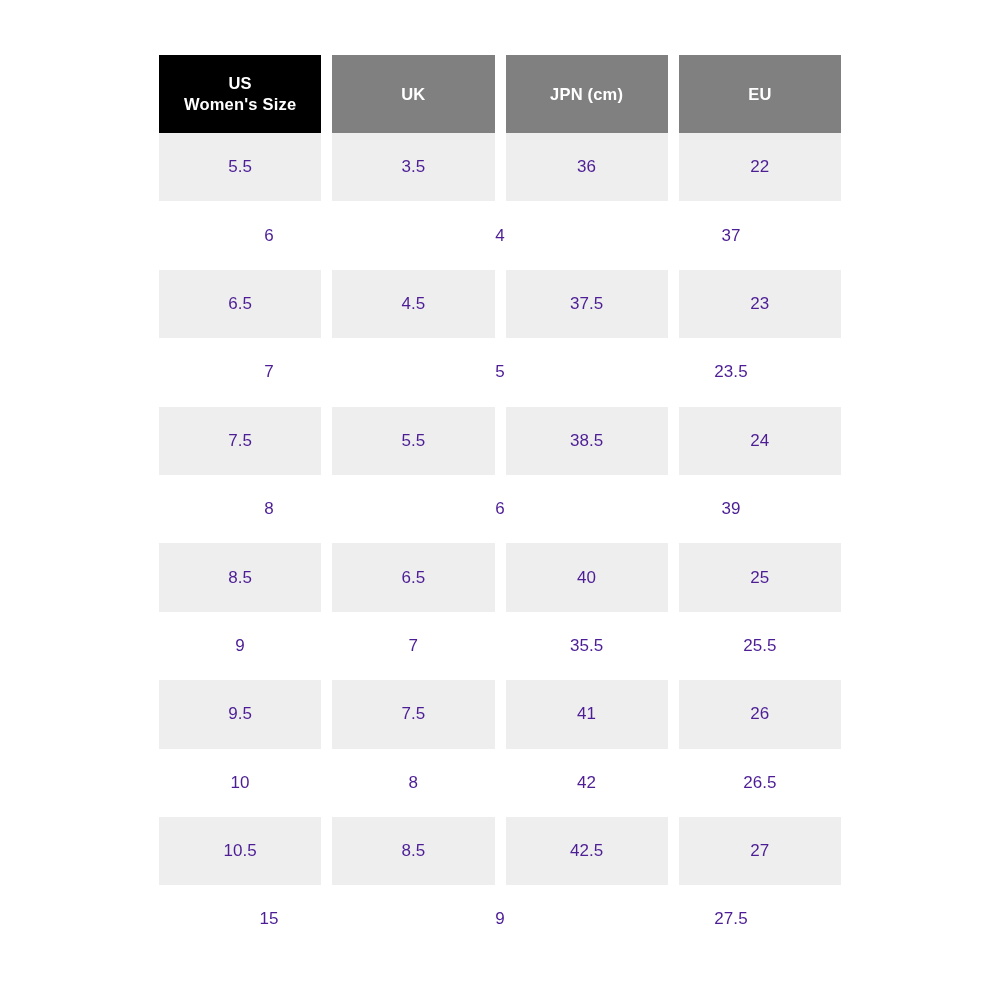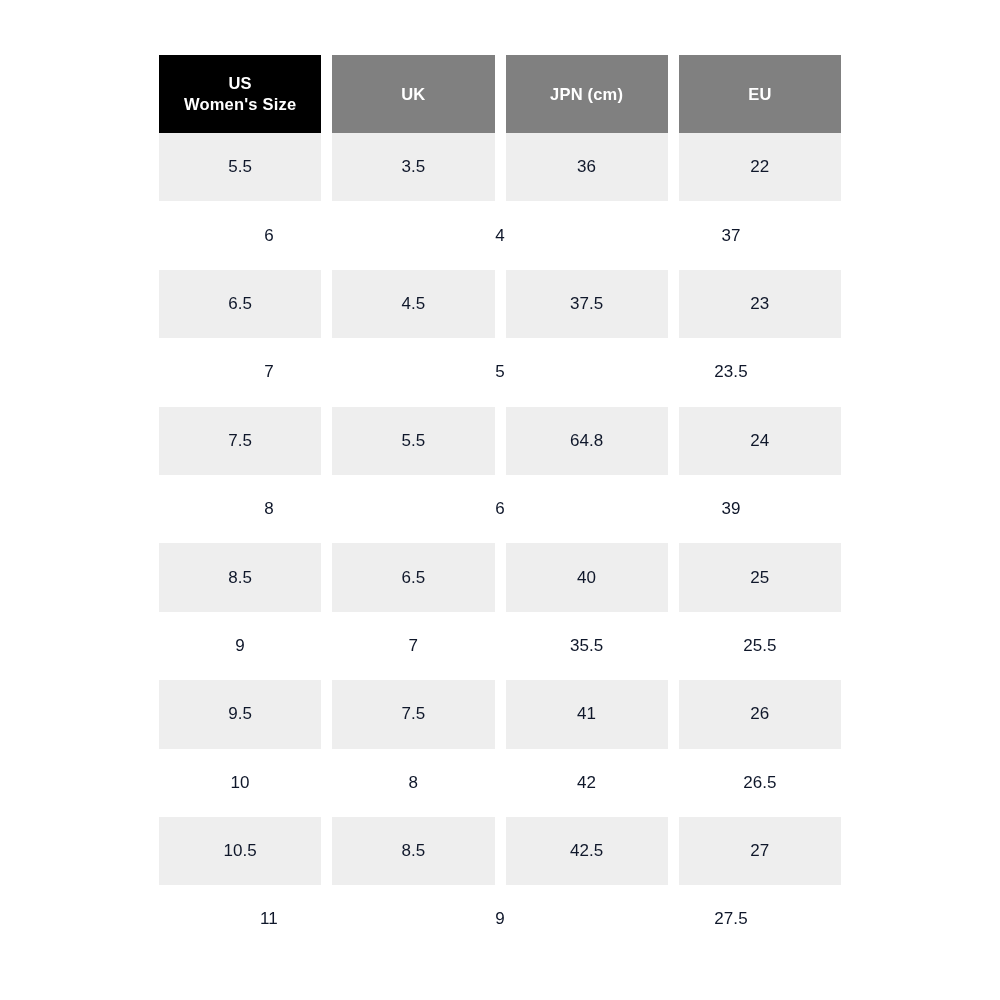--- a/index.html
+++ b/index.html
@@ -53,21 +53,21 @@
     background: #000000;
   }
   .header-primary .header-label {
     display: block;
     white-space: pre-line;
   }
 
   
   .body-row .chart-cell {
     height: 68.4px;
-    color: #0f172a;
+    color: #4c1d95;
     font-size: 17px;
     font-weight: normal;
     letter-spacing: 0.1px;
     background: #ffffff;
   }
   .body-row.row-shaded .chart-cell {
     background: #eeeeee;
   }
 </style>
 </head>
@@ -113,21 +113,21 @@
 
   <div class="chart-row body-row">
     <div class="chart-cell">7</div>
     <div class="chart-cell">5</div>
     <div class="chart-cell">23.5</div>
   </div>
 
   <div class="chart-row body-row row-shaded">
     <div class="chart-cell">7.5</div>
     <div class="chart-cell">5.5</div>
-    <div class="chart-cell">64.8</div>
+    <div class="chart-cell">38.5</div>
     <div class="chart-cell">24</div>
   </div>
 
   <div class="chart-row body-row">
     <div class="chart-cell">8</div>
     <div class="chart-cell">6</div>
     <div class="chart-cell">39</div>
   </div>
 
   <div class="chart-row body-row row-shaded">
@@ -159,18 +159,18 @@
   </div>
 
   <div class="chart-row body-row row-shaded">
     <div class="chart-cell">10.5</div>
     <div class="chart-cell">8.5</div>
     <div class="chart-cell">42.5</div>
     <div class="chart-cell">27</div>
   </div>
 
   <div class="chart-row body-row">
-    <div class="chart-cell">11</div>
+    <div class="chart-cell">15</div>
     <div class="chart-cell">9</div>
     <div class="chart-cell">27.5</div>
   </div>
 
 </div>
 
 </body></html>

